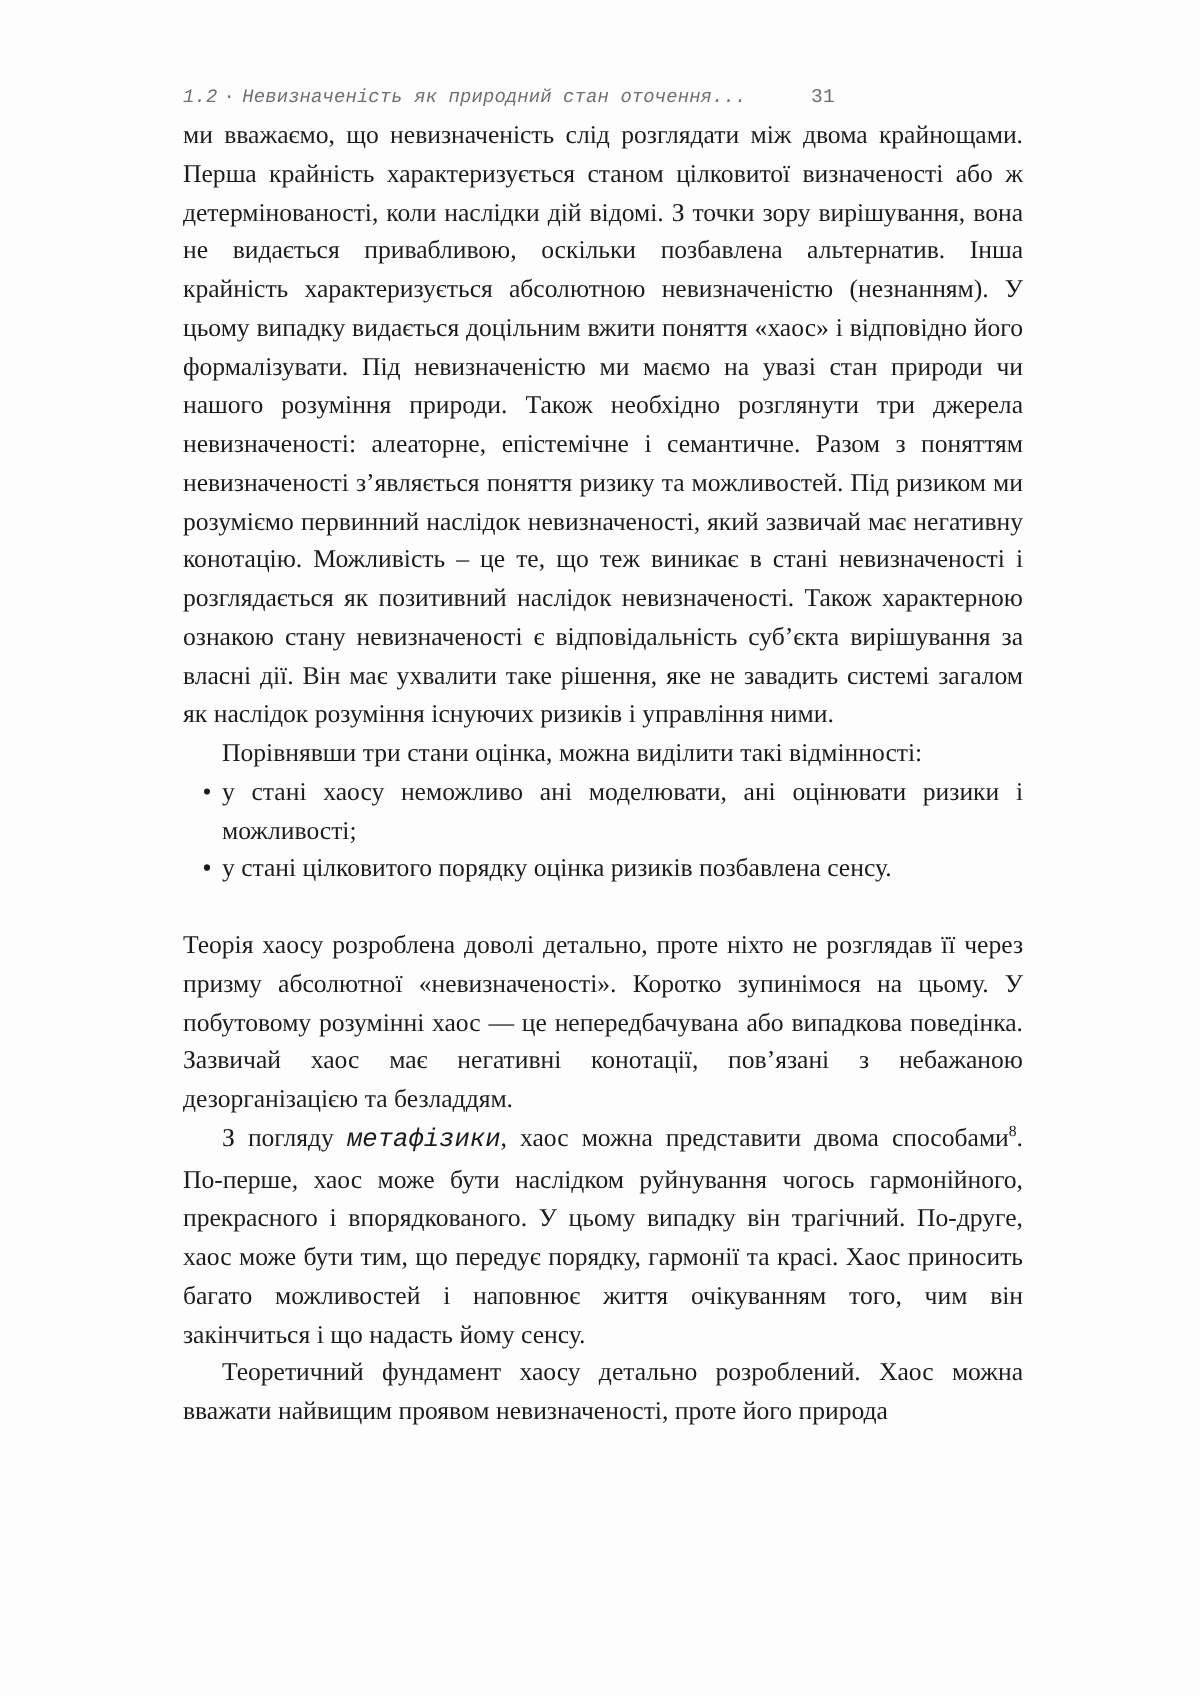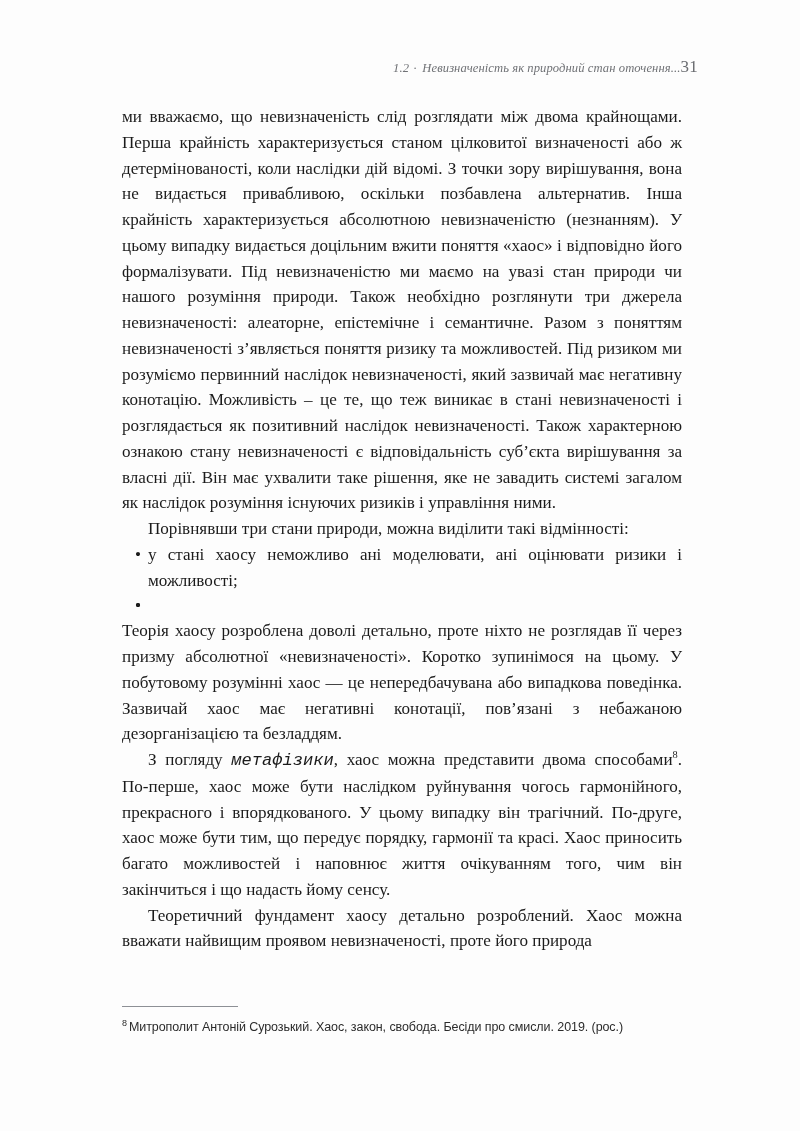--- a/index.html
+++ b/index.html
@@ -20,51 +20,52 @@
     position: relative;
     width: 800px;
     height: 1131px;
     box-sizing: border-box;
   }
 
   
   .running-head {
     position: absolute;
     left: 122px;
-    right: 102px;
+    right: 119px;
     top: 57px;
     height: 22px;
     display: flex;
     align-items: baseline;
-    justify-content: flex-end;
-    font-family: Liberation Serif, serif;
+    justify-content: flex-start;
+    font-family: Liberation Mono, monospace;
     font-style: italic;
     font-size: 12.6px;
     letter-spacing: 0.08px;
     color: #6f7175;
   }
   .running-head .rh-left {
     white-space: nowrap;
   }
   .running-head .rh-sep {
     padding: 0 5px 0 4px;
     font-style: normal;
   }
   .running-head .rh-page {
     font-style: normal;
-    font-size: 17px;
+    font-size: 13px;
     color: #6a6c70;
     letter-spacing: 0.3px;
+    margin-left: 43px;
   }
 
   
   .content {
     position: absolute;
     left: 122px;
-    top: 104px;
+    top: 77px;
     width: 560px;
   }
 
   p.body {
     margin: 0;
     font-size: 17.1px;
     line-height: 25.75px;
     text-align: justify;
     text-justify: inter-word;
     hyphens: manual;
@@ -153,36 +154,32 @@
 
   <div class="running-head">
     <div class="rh-left"><span>1.2</span><span class="rh-sep">·</span><span>Невизначеність як природний стан оточення...</span></div>
     <div class="rh-page">31</div>
   </div>
 
   <div class="content">
 
     <p class="body">ми вважаємо, що невизначеність слід розглядати між двома крайнощами. Перша крайність характеризується станом цілковитої визначеності або ж детермінованості, коли наслідки дій відомі. З точки зору вирішування, вона не видається привабливою, оскільки позбавлена альтернатив. Інша крайність характеризується абсолютною невизначеністю (незнанням). У цьому випадку видається доцільним вжити поняття «хаос» і відповідно його формалізувати. Під невизначеністю ми маємо на увазі стан природи чи нашого розуміння природи. Також необхідно розглянути три джерела невизначеності: алеаторне, епістемічне і семантичне. Разом з поняттям невизначеності з’являється поняття ризику та можливостей. Під ризиком ми розуміємо первинний наслідок невизначеності, який зазвичай має негативну конотацію. Можливість – це те, що теж виникає в стані невизначеності і розглядається як позитивний наслідок невизначеності. Також характерною ознакою стану невизначеності є відповідальність суб’єкта вирішування за власні дії. Він має ухвалити таке рішення, яке не завадить системі загалом як наслідок розуміння існуючих ризиків і управління ними.</p>
 
-    <p class="body indent last-line-left">Порівнявши три стани природи, можна виділити такі відмінності:</p>
+    <p class="body indent last-line-left">Порівнявши три стани оцінка, можна виділити такі відмінності:</p>
 
     <ul class="bullets">
       <li><span class="bullet-dot">•</span><span>у стані хаосу неможливо ані моделювати, ані оцінювати ризики і можливості;</span></li>
       <li><span class="bullet-dot">•</span></li>
-      <li><span class="bullet-dot">•</span></li>
+      <li><span class="bullet-dot">•</span><span>у стані цілковитого порядку оцінка ризиків позбавлена сенсу.</span></li>
     </ul>
 
     <div class="gap-after-list"></div>
 
     <p class="body last-line-left">Теорія хаосу розроблена доволі детально, проте ніхто не розглядав її через призму абсолютної «невизначеності». Коротко зупинімося на цьому. У побутовому розумінні хаос — це непередбачувана або випадкова поведінка. Зазвичай хаос має негативні конотації, пов’язані з небажаною дезорганізацією та безладдям.</p>
 
     <p class="body indent"><span>З погляду </span><em class="it">метафізики</em><span>, хаос можна представити двома способами</span><sup class="fn-ref">8</sup><span>. По-перше, хаос може бути наслідком руйнування чогось гармонійного, прекрасного і впорядкованого. У цьому випадку він трагічний. По-друге, хаос може бути тим, що передує порядку, гармонії та красі. Хаос приносить багато можливостей і наповнює життя очікуванням того, чим він закінчиться і що надасть йому сенсу.</span></p>
 
     <p class="body indent last-line-left">Теоретичний фундамент хаосу детально розроблений. Хаос можна вважати найвищим проявом невизначеності, проте його природа</p>
 
   </div>
 
-  <div class="footnote-area">
-    <div class="footnote-rule"></div>
-    <p class="footnote"><sup class="fn-num">8</sup><span>Митрополит Антоній Сурозький. Хаос, закон, свобода. Бесіди про смисли. 2019. (рос.)</span></p>
-  </div>
 
 </div>
 
 </body></html>

